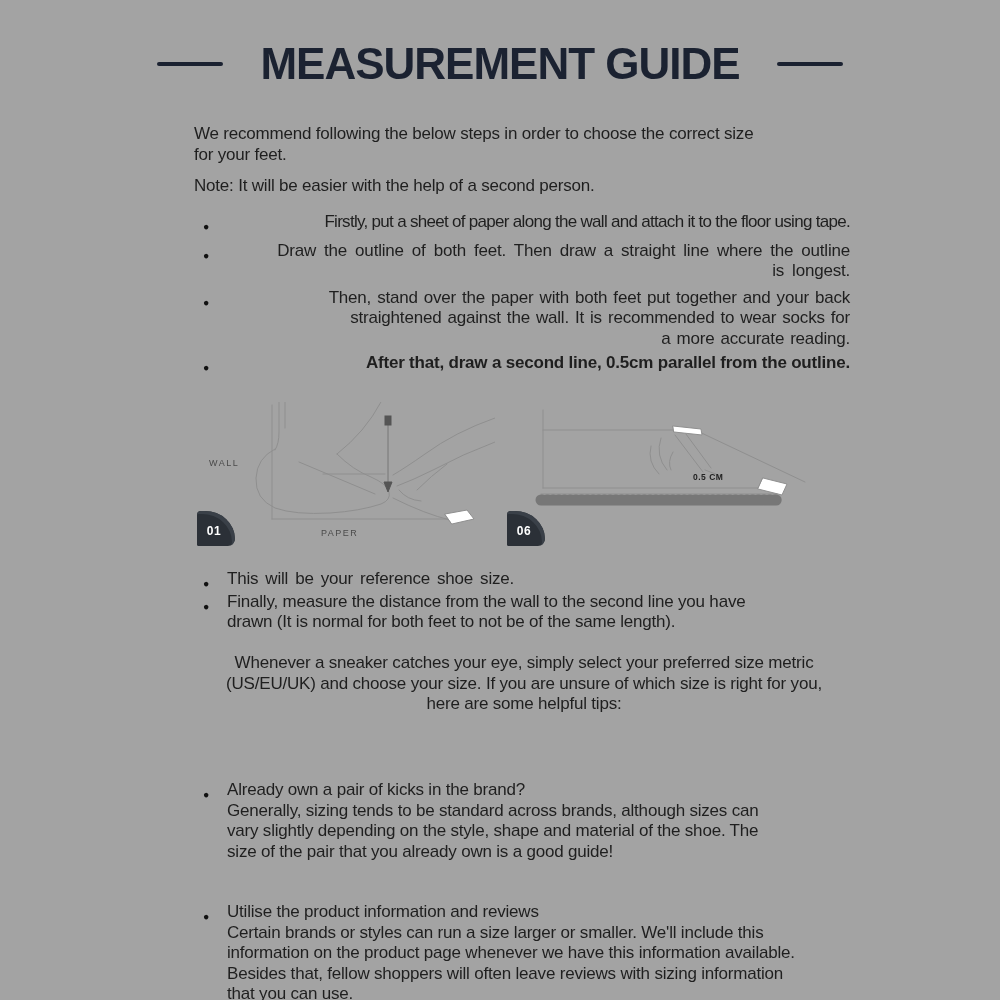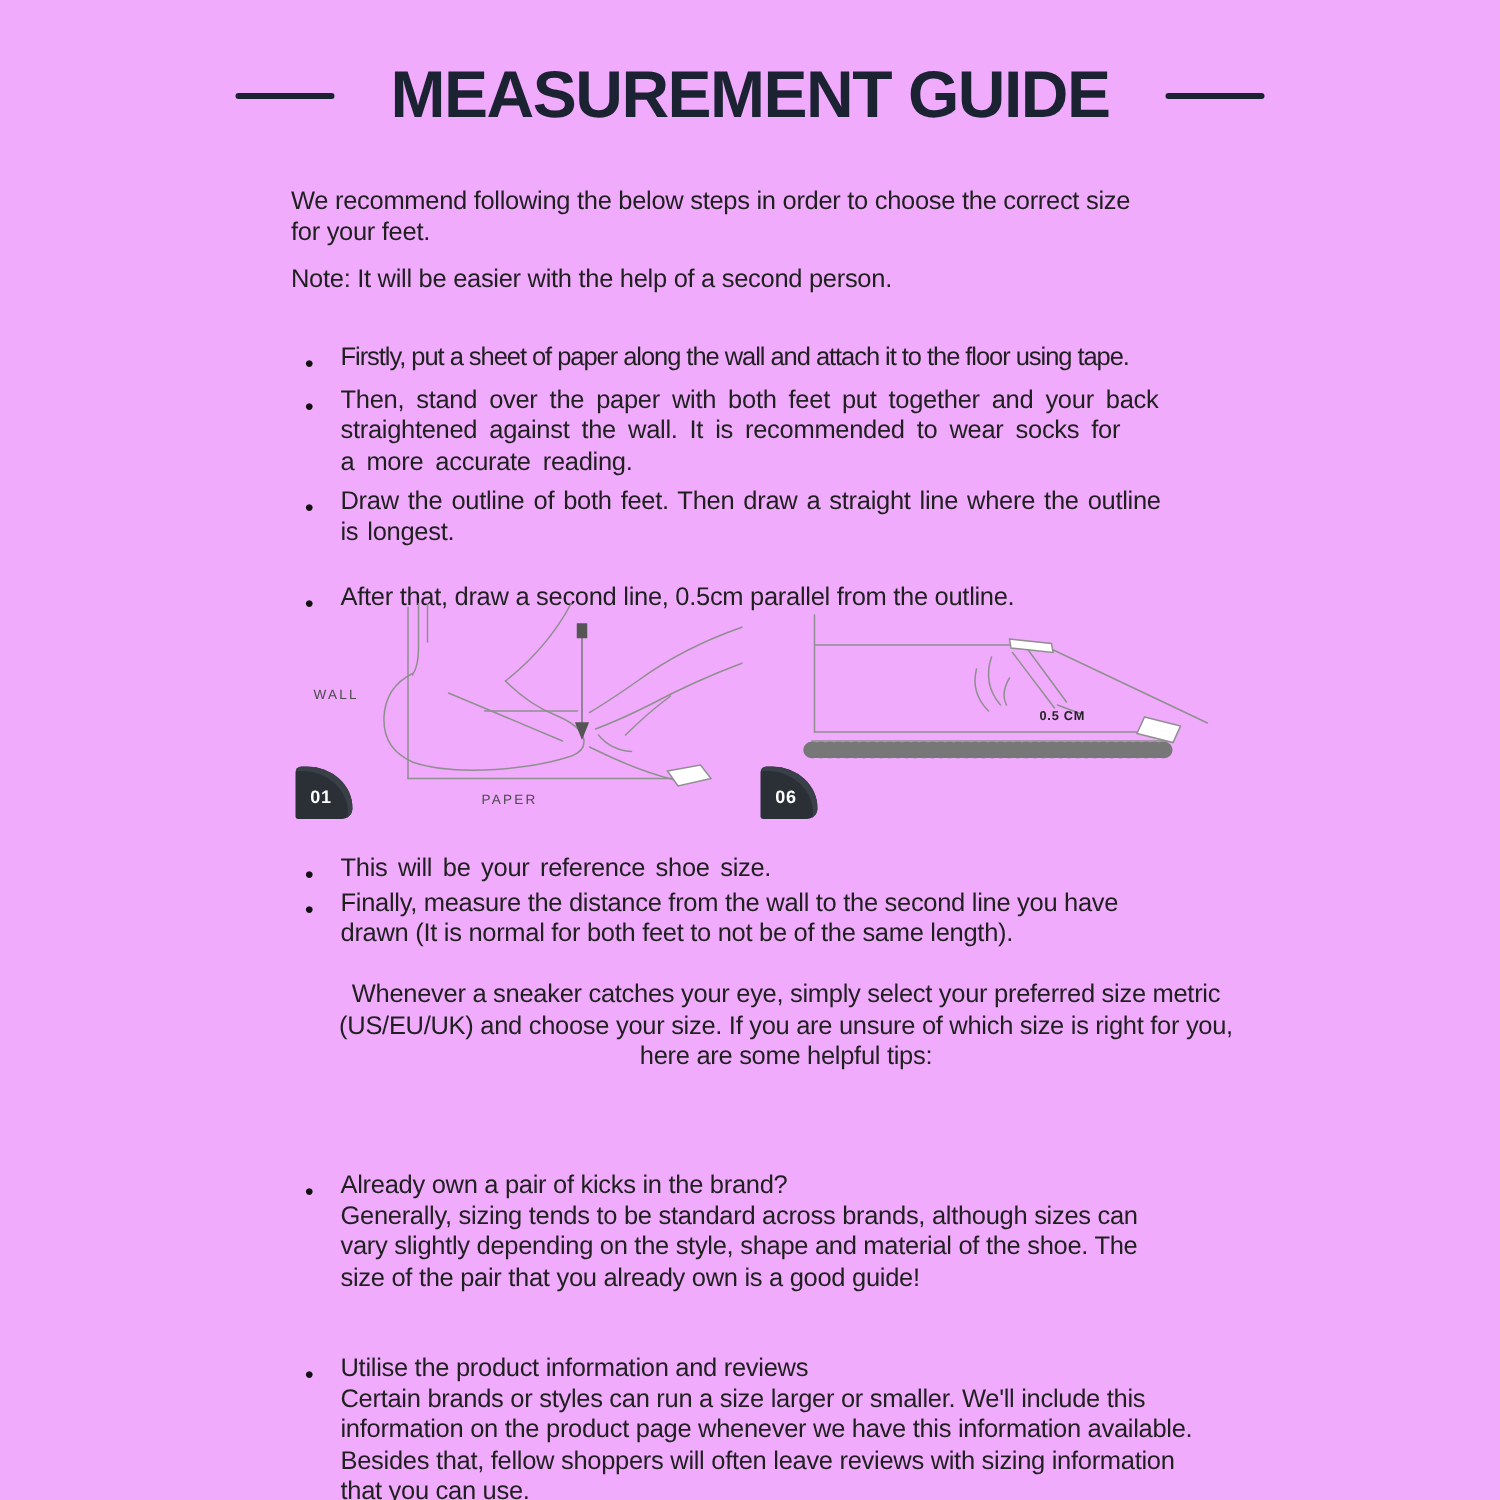--- a/index.html
+++ b/index.html
@@ -1,17 +1,17 @@
 <!DOCTYPE html>
 <html><head>
 <meta charset="utf-8">
 <style>
   html,body{margin:0;padding:0;background:#fff;}
   .page{
-    position:relative;width:1000px;height:1000px;background:#f0abfc;overflow:hidden;
+    position:relative;width:1000px;height:1000px;background:#a3a3a3;overflow:hidden;
     font-family:"Liberation Sans", sans-serif;color:#1f1f1f;
   }
   
   .title-row{
     position:absolute;top:40px;left:0;width:1000px;height:48px;
     display:flex;justify-content:center;align-items:center;gap:37px;
   }
   .dash{width:66px;height:4px;background:#1b2231;border-radius:2px;flex:0 0 auto;}
   .title{
     margin:0;font-size:44px;line-height:46px;font-weight:bold;letter-spacing:-1px;
@@ -22,31 +22,31 @@
     font-size:17px;line-height:20.5px;letter-spacing:-0.2px;
     white-space:pre-line;color:#1f1f1f;
   }
   .para{position:absolute;left:194px;width:655px;margin:0;}
   .intro{top:124px;}
   .note{top:176px;}
   .sizing{top:653px;width:660px;text-align:center;}
   .bullets{
     position:absolute;left:195px;width:655px;margin:0;padding:0;list-style:none;
   }
-  #steps-before{top:228px;}
+  #steps-before{top:212px;text-align:right;}
   #steps-after{top:569px;}
   #tips{top:780px;}
   .bullets li{position:relative;padding-left:32px;}
   .bullets li::before{
     content:"\25CF";position:absolute;left:8px;top:4px;font-size:10.5px;color:#111;
   }
   #steps-before li:nth-child(1){letter-spacing:-0.7px;}
   #steps-before li:nth-child(2){word-spacing:3.5px;margin-top:8px;}
   #steps-before li:nth-child(3){word-spacing:1.5px;margin-top:6px;}
-  #steps-before li:nth-child(4){margin-top:23px;}
+  #steps-before li:nth-child(4){margin-top:4px;font-weight:bold;}
   #steps-after li:nth-child(1){word-spacing:2.5px;}
   #steps-after li:nth-child(2){margin-top:2px;}
   #tips li:nth-child(2){margin-top:40px;}
   
   .figures{
     position:absolute;top:402px;left:195px;width:640px;height:148px;
     display:flex;gap:10px;
   }
   .fig{position:relative;margin:0;padding:0;flex:0 0 auto;}
   .fig svg{display:block;}
@@ -81,25 +81,25 @@
     <h1 class="title">MEASUREMENT GUIDE</h1>
     <span class="dash"></span>
   </header>
 
   <p class="para intro">We recommend following the below steps in order to choose the correct size
 for your feet.</p>
   <p class="para note">Note: It will be easier with the help of a second person.</p>
 
   <ul class="bullets" id="steps-before">
     <li>Firstly, put a sheet of paper along the wall and attach it to the floor using tape.</li>
+    <li>Draw the outline of both feet. Then draw a straight line where the outline
+ is longest.</li>
     <li>Then, stand over the paper with both feet put together and your back
 straightened against the wall. It is recommended to wear socks for
 a more accurate reading.</li>
-    <li>Draw the outline of both feet. Then draw a straight line where the outline
- is longest.</li>
     <li>After that, draw a second line, 0.5cm parallel from the outline.</li>
   </ul>
 
   <div class="figures">
 
     <figure class="fig">
       <svg width="300" height="148" viewBox="0 0 300 148">
         <g class="sketch">
           <line x1="77" y1="3" x2="77" y2="117"></line>
           <line x1="77" y1="117" x2="262" y2="117"></line>

